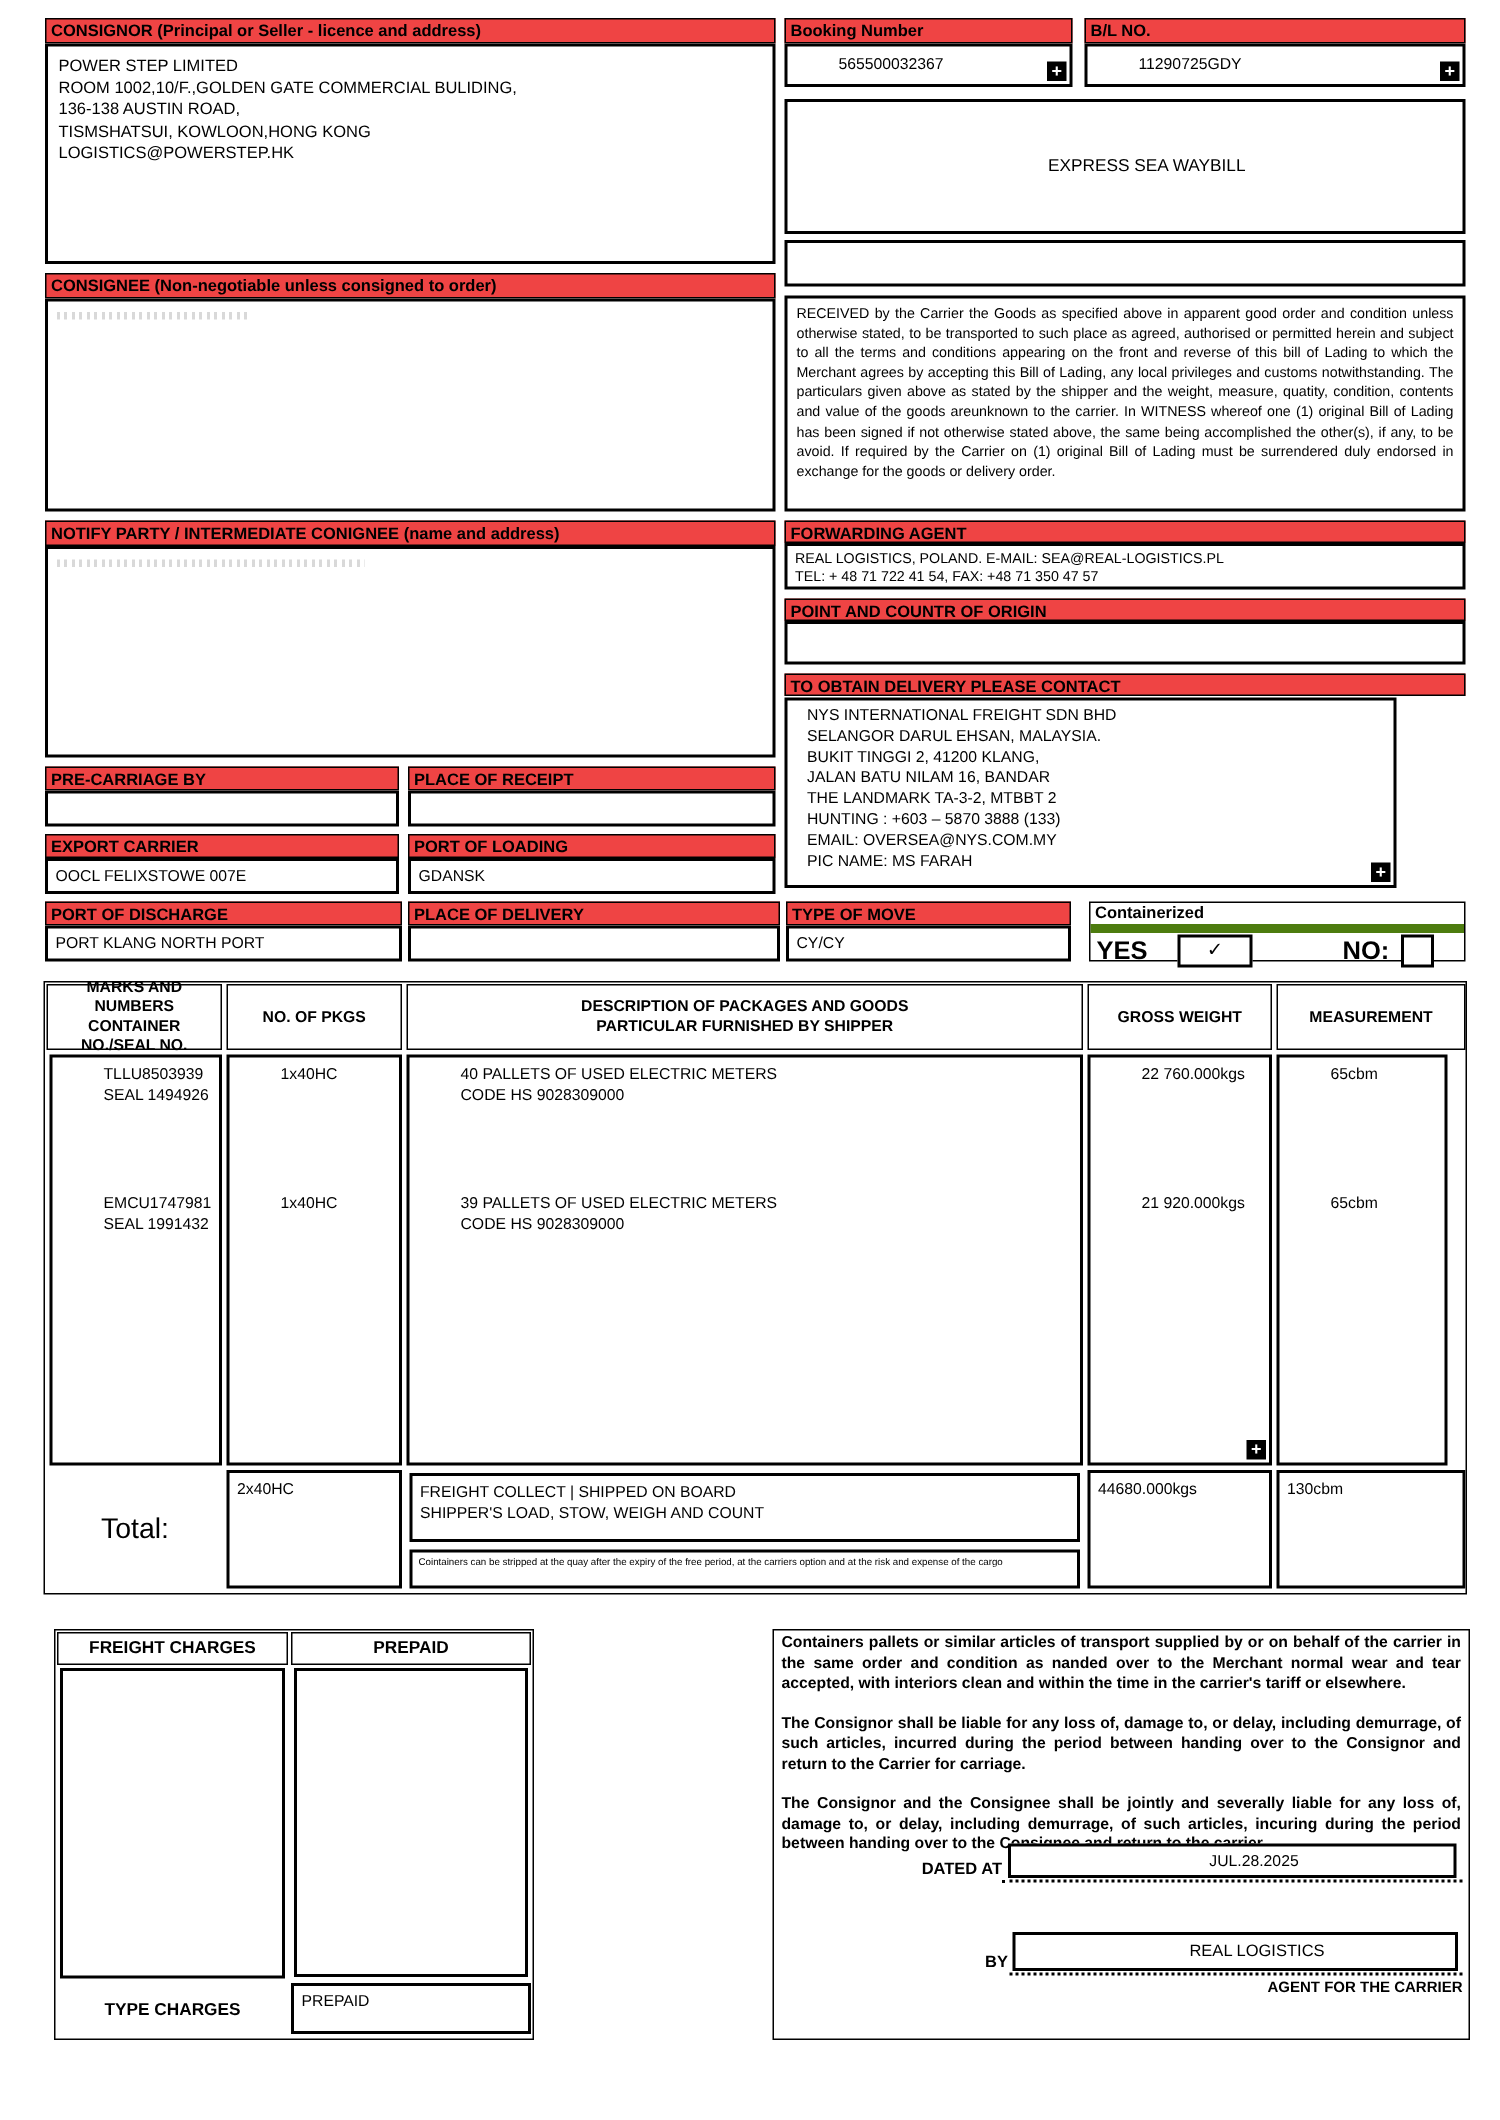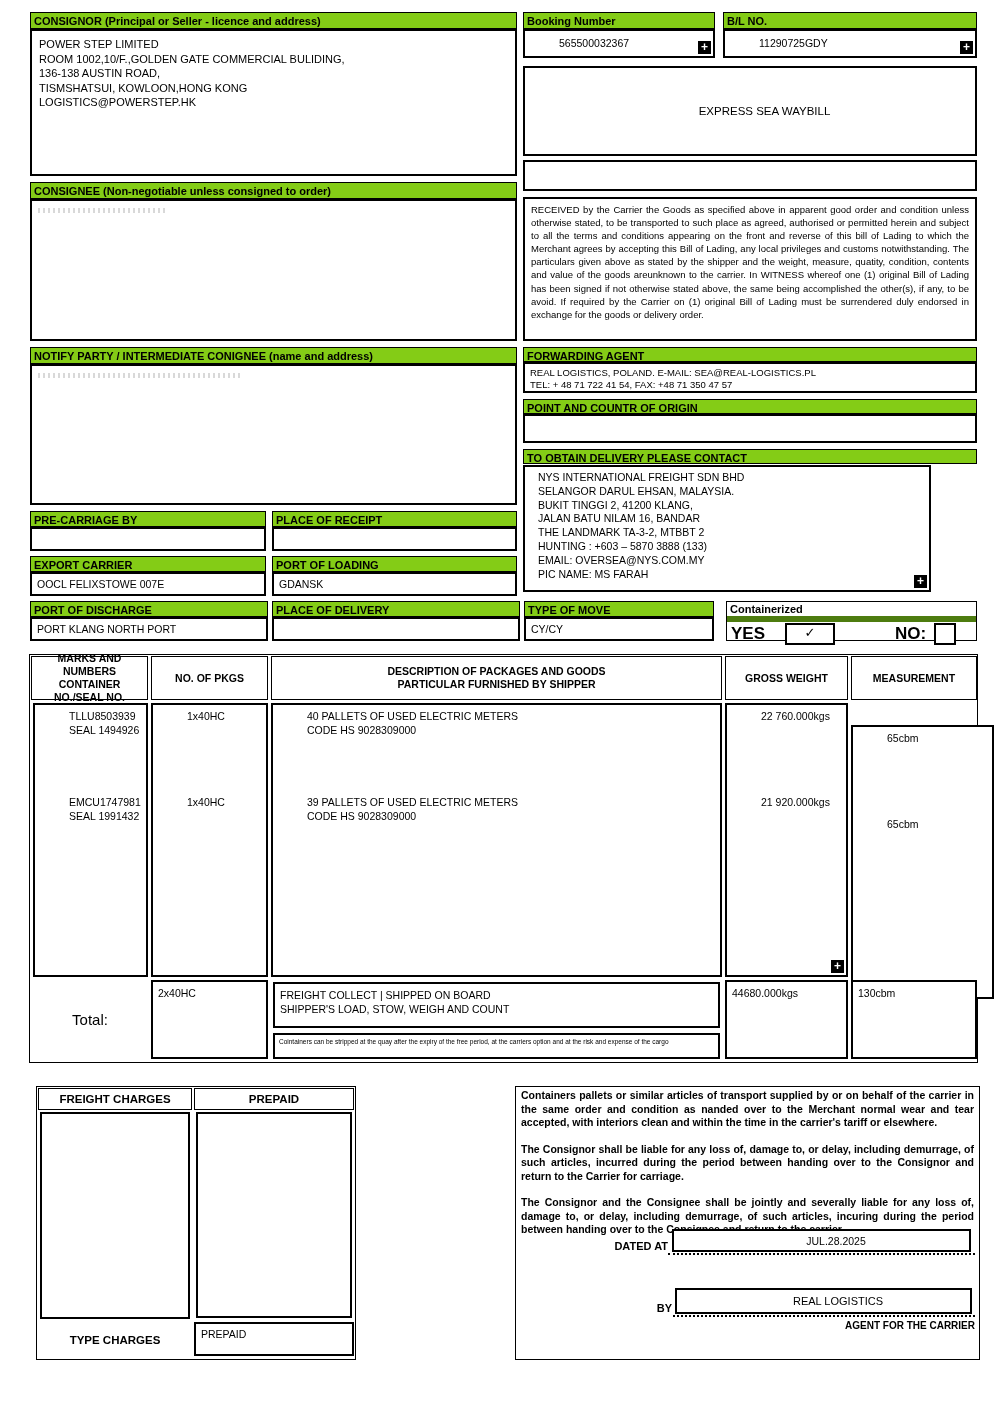--- a/index.html
+++ b/index.html
@@ -1,21 +1,21 @@
 <!DOCTYPE html>
 <html><head>
 <meta charset="utf-8">
 <style>
   html,body{margin:0;padding:0;}
   body{
     width:1000px;height:1413px;position:relative;background:#fff;color:#000;
     font-family:"Liberation Sans", sans-serif;
   }
   .a{position:absolute;box-sizing:border-box;}
-  .lbl{border:1px solid #000;font-weight:bold;font-size:11px;line-height:14px;padding:1px 3px;background:#84cc16;white-space:nowrap;overflow:hidden;}
+  .lbl{border:1px solid #000;font-weight:bold;font-size:11px;line-height:14px;padding:1px 3px;background:#ef4444;white-space:nowrap;overflow:hidden;}
   .bx{border:2px solid #000;background:#fff;padding-left:29px;}
   .thin{border:1px solid #000;background:#fff;}
   .val{font-size:10.5px;line-height:13px;padding:4px 5px;}
   .lines{font-size:11px;line-height:14.5px;padding:6px 7px;}
   .plus{position:absolute;right:2px;bottom:2px;width:13px;height:13px;background:#000;color:#fff;
         font-size:12px;font-weight:bold;line-height:12px;text-align:center;cursor:pointer;}
   .ghost{position:absolute;left:6px;top:7px;height:5px;opacity:.85;
          background:repeating-linear-gradient(90deg,#d2d2d2 0 2px,#ffffff 2px 5px);}
   .hdrcell{border:1px solid #000;font-weight:bold;font-size:10.5px;line-height:13px;text-align:center;
            display:flex;flex-direction:column;justify-content:center;padding:2px;}
@@ -147,26 +147,26 @@
   <div class="cellrow">
     <div>39 PALLETS OF USED  ELECTRIC METERS</div>
     <div>CODE HS 9028309000</div>
   </div>
 </div>
 <div class="a bx" style="left:725px;top:703px;width:123px;height:274px;">
   <div class="cellrow" style="height:78px;">22 760.000kgs</div>
   <div class="cellrow">21 920.000kgs</div>
   <span class="plus">+</span>
 </div>
-<div class="a bx" style="left:851px;top:703px;width:143px;height:274px;margin-top:22px;">
+<div class="a bx" style="left:851px;top:703px;width:114px;height:274px;">
   <div class="cellrow" style="height:78px;">65cbm</div>
   <div class="cellrow">65cbm</div>
 </div>
 
-<div class="a ctr" style="left:31px;top:977px;width:118px;height:85px;font-size:15px;">Total:</div>
+<div class="a ctr" style="left:31px;top:977px;width:118px;height:85px;font-size:19px;">Total:</div>
 <div class="a bx cellrow" style="left:151px;top:980px;width:117px;height:79px;">2x40HC</div>
 <div class="a bx cellrow" style="left:273px;top:982px;width:447px;height:46px;">
   <div>FREIGHT COLLECT | SHIPPED ON BOARD</div>
   <div>SHIPPER'S LOAD, STOW, WEIGH AND COUNT</div>
 </div>
 <div class="a bx smallnote" style="left:273px;top:1033px;width:447px;height:26px;">Cointainers can be stripped at the quay after the expiry of the free period, at the carriers option and at the risk and expense of the cargo</div>
 <div class="a bx cellrow" style="left:725px;top:980px;width:123px;height:79px;">44680.000kgs</div>
 <div class="a bx cellrow" style="left:851px;top:980px;width:126px;height:79px;">130cbm</div>
 
 <div class="a" style="left:36px;top:1086px;width:320px;height:274px;border:1px solid #000;"></div>

